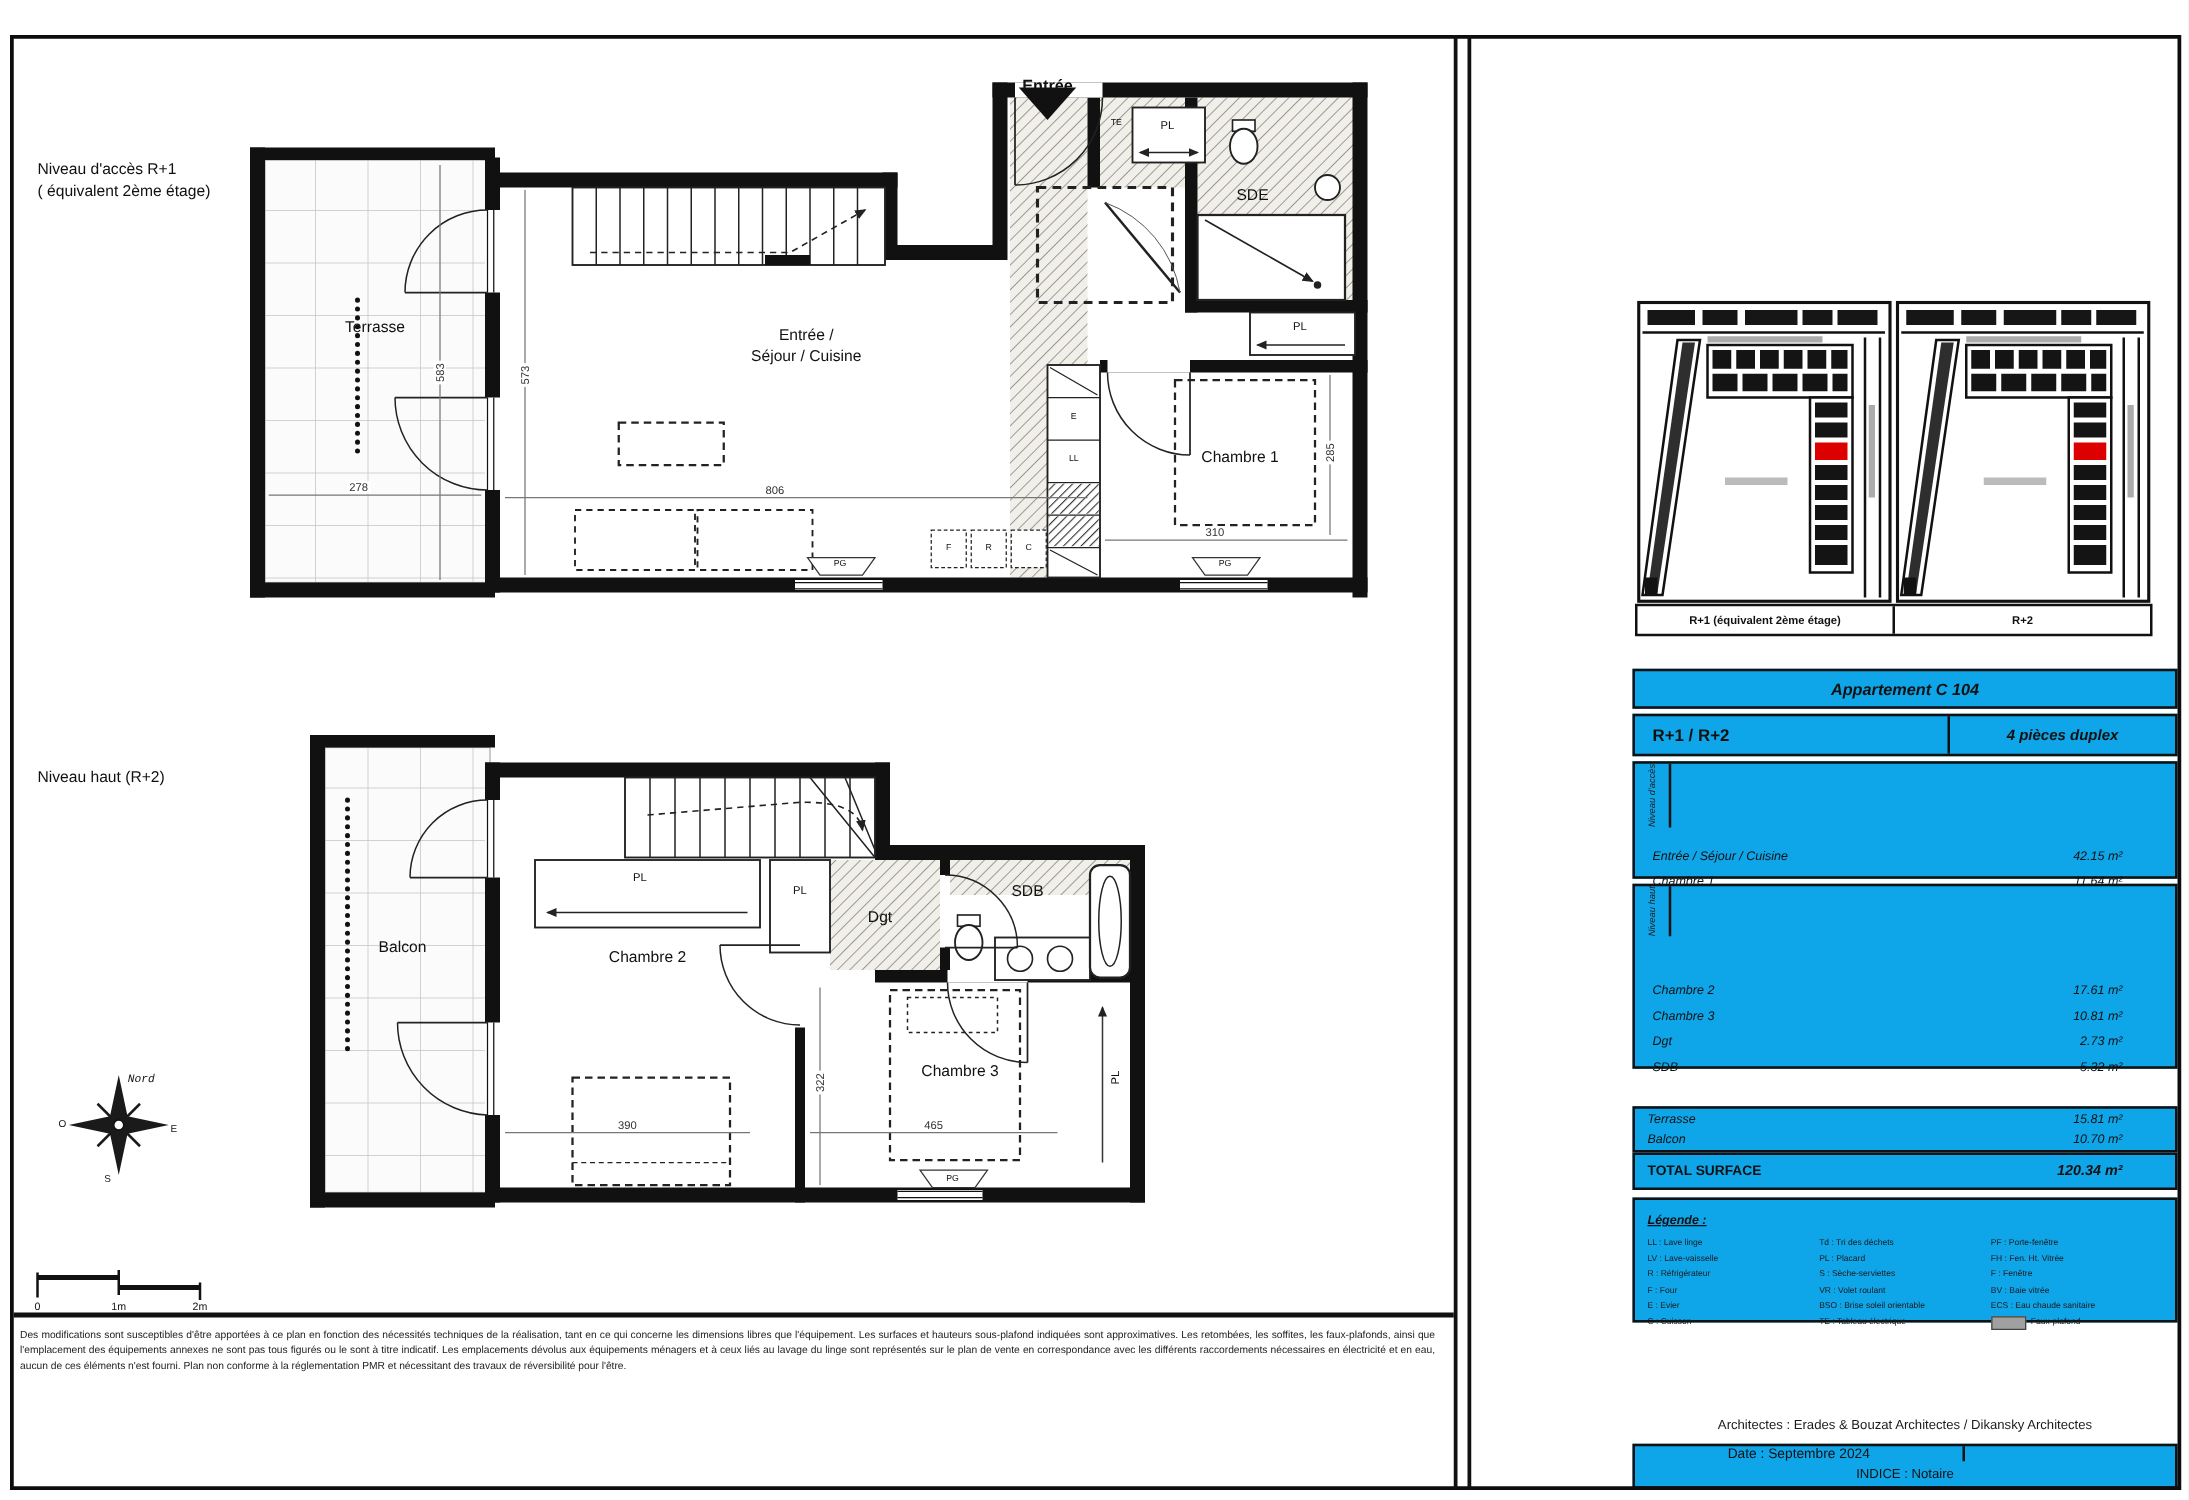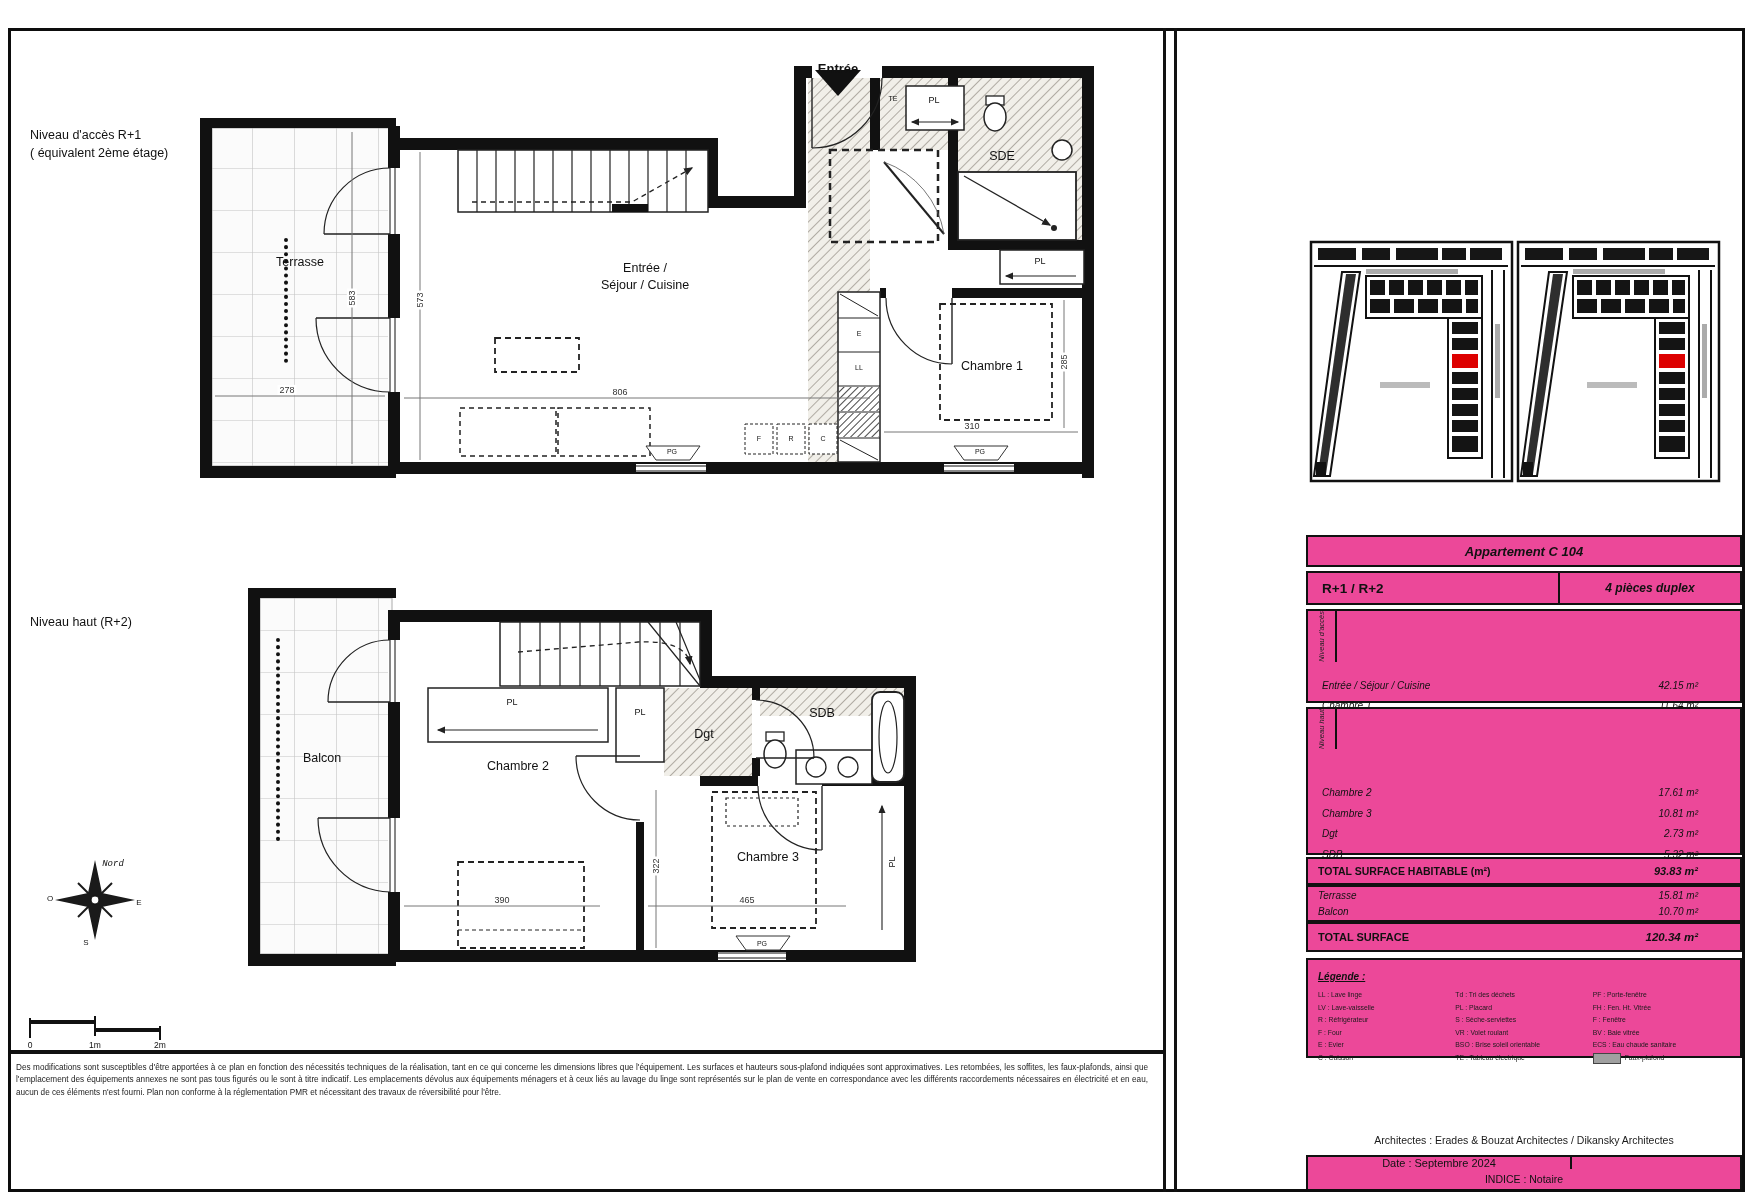--- a/index.html
+++ b/index.html
@@ -25,21 +25,21 @@
   .title-block{position:absolute;left:1256px;top:126px;width:440px;height:46px;
                border-top:2px solid #222;border-bottom:2px solid #222;
                display:flex;align-items:center;justify-content:center;
                font-size:16.5px;letter-spacing:8px;color:#222;}
   .map-captions{position:absolute;left:1308px;top:483px;width:414px;height:26px;
                 border:2.5px solid #111;box-sizing:border-box;display:flex;background:#fff;}
   .map-captions .cell{flex:1;display:flex;align-items:center;justify-content:center;
                 font-size:9px;font-weight:bold;}
   .map-captions .cell:first-child{border-right:2.5px solid #111;}
   .box{position:absolute;left:1306px;width:436px;border:2px solid #111;
-       box-sizing:border-box;background:#ec4899;}
+       box-sizing:border-box;background:#0ea5e9;}
   .t-head{top:535px;height:32px;display:flex;align-items:center;justify-content:center;
           font-style:italic;font-weight:bold;font-size:13px;}
   .t-row2{top:571px;height:34px;display:flex;}
   .t-row2 .lvl{width:252px;border-right:2px solid #111;display:flex;align-items:center;
           padding-left:14px;box-sizing:border-box;font-weight:bold;font-size:13.5px;}
   .t-row2 .typ{flex:1;display:flex;align-items:center;justify-content:center;
           font-style:italic;font-weight:bold;font-size:12px;}
   .t-sec{display:flex;flex-direction:column;}
   .t-sec .vcell{width:27px;border-right:2px solid #111;display:flex;align-items:center;
           justify-content:center;}
@@ -364,20 +364,24 @@
 
   <div class="lbl it" style="left:113px;top:864px;font-size:9px">Nord</div>
   <div class="lbl" style="left:50px;top:899px;font-size:8px">O</div>
   <div class="lbl" style="left:139px;top:903px;font-size:8px">E</div>
   <div class="lbl" style="left:86px;top:943px;font-size:8px">S</div>
   <div class="lbl" style="left:30px;top:1046px;font-size:8.5px">0</div>
   <div class="lbl" style="left:95px;top:1046px;font-size:8.5px">1m</div>
   <div class="lbl" style="left:160px;top:1046px;font-size:8.5px">2m</div>
 
 
+  <div class="map-captions">
+    <div class="cell">R+1 (équivalent 2ème étage)</div>
+    <div class="cell">R+2</div>
+  </div>
 
   <div class="box t-head">
     <span>Appartement C 104</span>
   </div>
 
   <div class="box t-row2">
     <div class="lvl">R+1 / R+2</div>
     <div class="typ">4 pièces duplex</div>
   </div>
 
@@ -418,24 +422,20 @@
         <span>Dgt</span>
         <span>2.73 m²</span>
       </div>
       <div class="a-row">
         <span>SDB</span>
         <span>5.32 m²</span>
       </div>
     </div>
   </div>
 
-  <div class="box t-total1">
-    <span>TOTAL SURFACE HABITABLE (m²)</span>
-    <span class="val">93.83 m²</span>
-  </div>
 
   <div class="box t-annex">
     <div class="a-row">
       <span>Terrasse</span>
       <span>15.81 m²</span>
     </div>
     <div class="a-row">
       <span>Balcon</span>
       <span>10.70 m²</span>
     </div>

